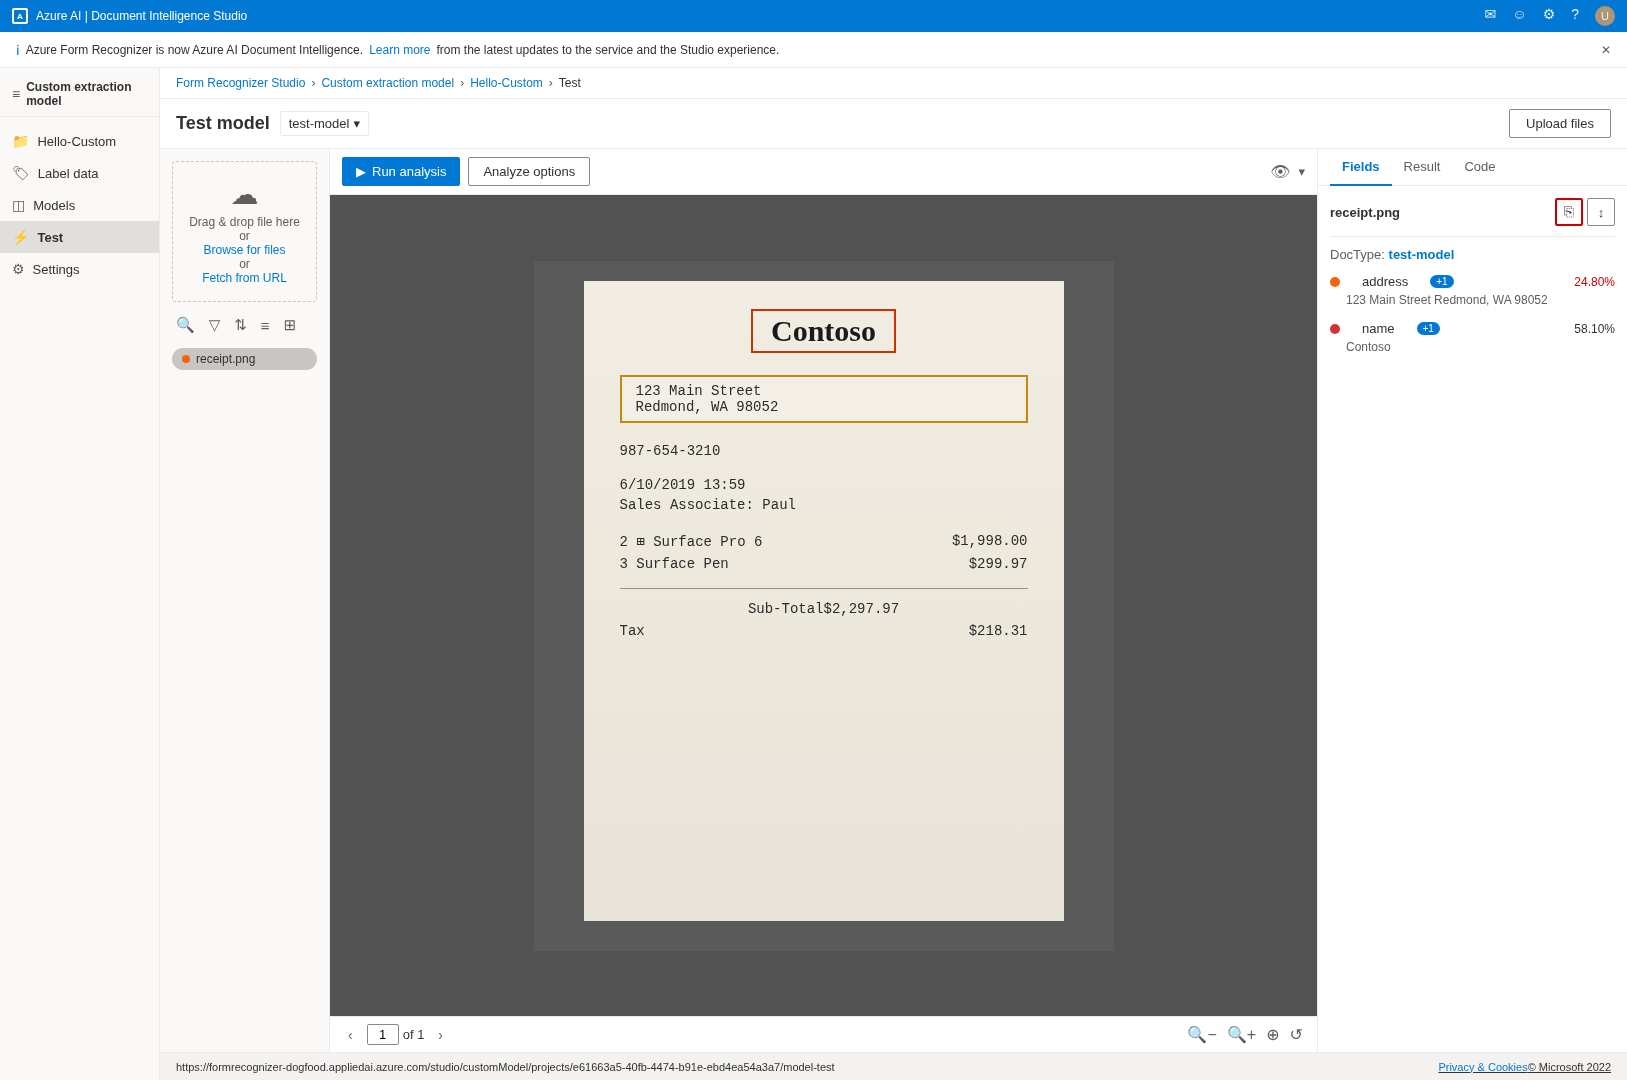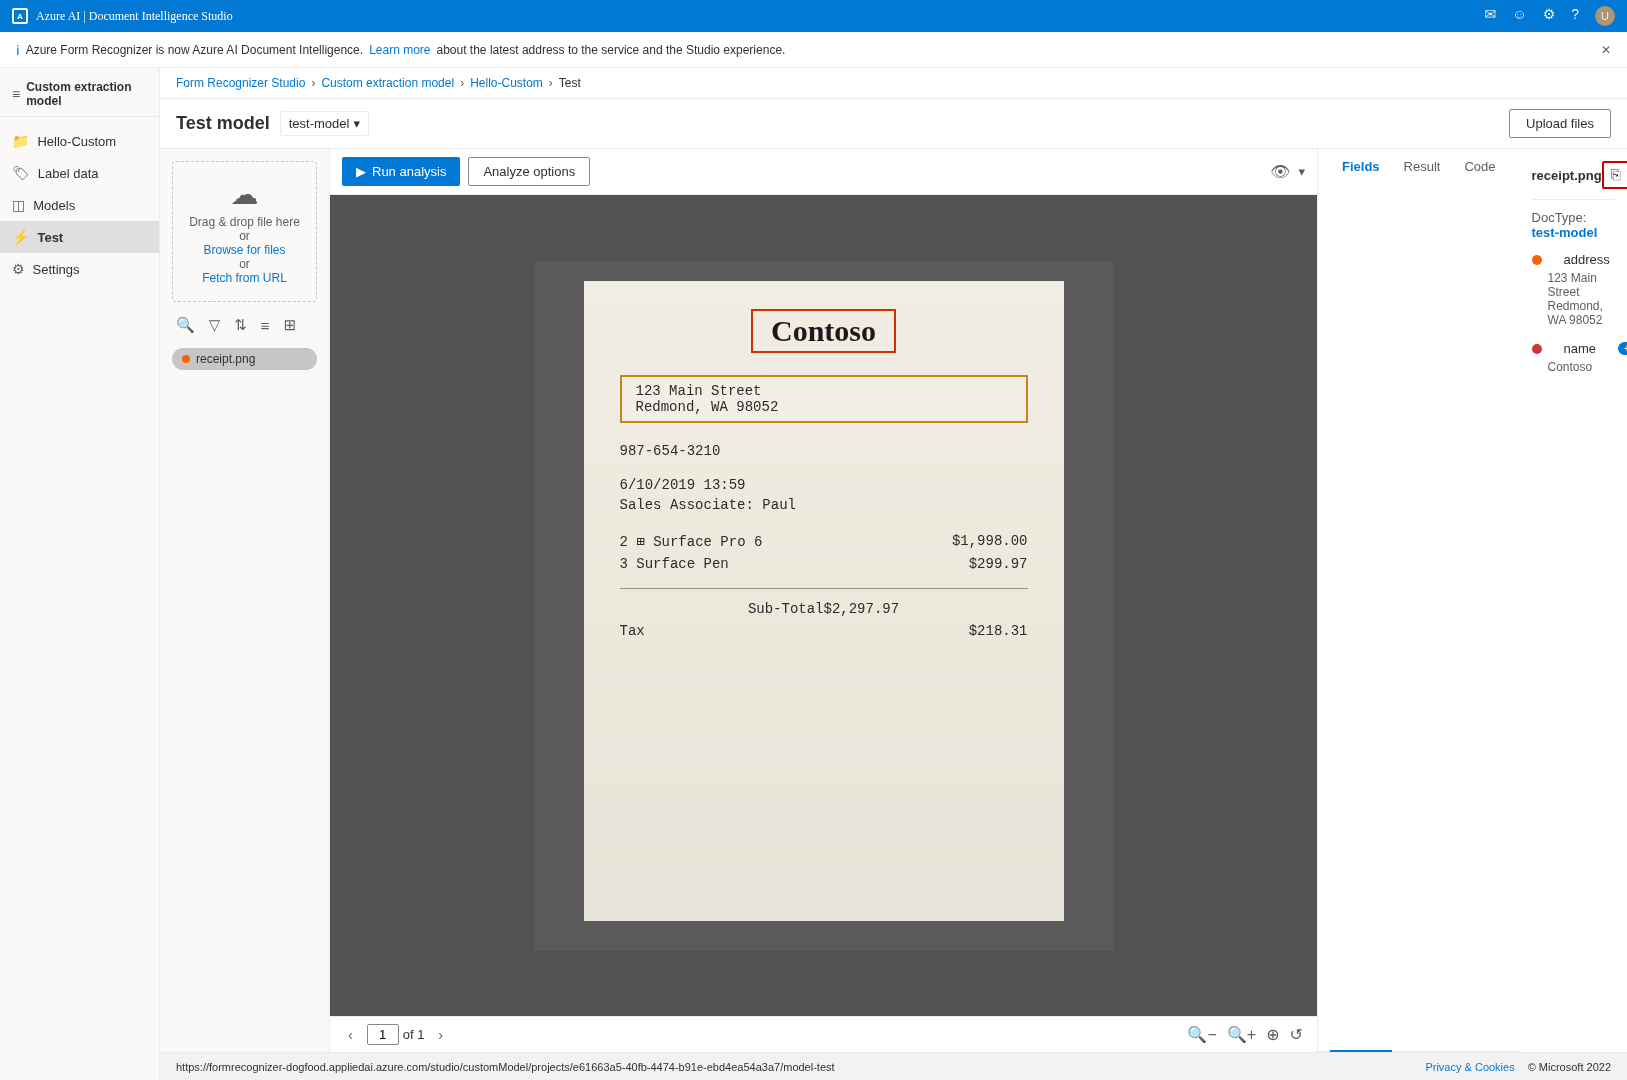--- a/index.html
+++ b/index.html
@@ -9,21 +9,21 @@
     .title-bar {
       background: #0078d4;
       color: white;
       height: 32px;
       display: flex;
       align-items: center;
       padding: 0 12px;
       gap: 8px;
     }
     .title-bar-icon { width: 16px; height: 16px; background: white; border-radius: 2px; display: flex; align-items: center; justify-content: center; }
-    .title-bar-text { font-size: 12px; font-family: Liberation Serif, serif; }
+    .title-bar-text { font-size: 12px; }
     .title-bar-actions { margin-left: auto; display: flex; gap: 16px; }
     .title-bar-actions span { font-size: 14px; cursor: pointer; opacity: 0.9; }
 
     
     .notification-bar {
       background: #fff;
       border-bottom: 1px solid #edebe9;
       height: 36px;
       display: flex;
       align-items: center;
@@ -253,21 +253,21 @@
     .page-input { width: 32px; border: 1px solid #8a8886; border-radius: 2px; text-align: center; padding: 2px; font-size: 13px; }
     .zoom-controls { display: flex; align-items: center; gap: 6px; }
     .zoom-btn { background: none; border: none; cursor: pointer; color: #605e5c; font-size: 16px; padding: 2px; }
 
     
     .right-panel {
       width: 310px;
       background: white;
       border-left: 1px solid #edebe9;
       display: flex;
-      flex-direction: row;
+      flex-direction: column;
       flex-shrink: 0;
     }
     .right-panel-tabs {
       display: flex;
       border-bottom: 1px solid #edebe9;
       padding: 0 12px;
     }
     .tab-item {
       padding: 10px 12px;
       font-size: 13px;
@@ -337,21 +337,21 @@
       border-top: 1px solid #edebe9;
       height: 28px;
       display: flex;
       align-items: center;
       padding: 0 16px;
       font-size: 11px;
       color: #323130;
       justify-content: space-between;
     }
     .status-url { color: #323130; }
-    .status-right { display: flex; gap: 13px; }
+    .status-right { display: flex; gap: 0; text-decoration: underline; }
     .status-link { color: #0078d4; cursor: pointer; text-decoration: none; }
 
     .left-content-wrapper {
       display: flex;
       flex-direction: column;
       flex: 1;
       overflow: hidden;
     }
   </style>
 </head>
@@ -371,21 +371,21 @@
     <span title="Settings">⚙</span>
     <span title="Help">?</span>
     <span title="Profile" style="background:#c19a6b;border-radius:50%;width:20px;height:20px;display:inline-flex;align-items:center;justify-content:center;font-size:11px;color:white;">U</span>
   </div>
 </div>
 
 <div class="notification-bar">
   <span class="info-icon">ℹ</span>
   <span>Azure Form Recognizer is now Azure AI Document Intelligence.</span>
   <a>Learn more</a>
-  <span> about the latest address to the service and the Studio experience.</span>
+  <span> from the latest updates to the service and the Studio experience.</span>
   <span class="close-btn">✕</span>
 </div>
 
 <div class="main-layout">
 
   <div class="sidebar">
     <div class="sidebar-header">
       <span class="sidebar-header-toggle">≡</span>
       <span class="sidebar-header-text">Custom extraction model</span>
     </div>

